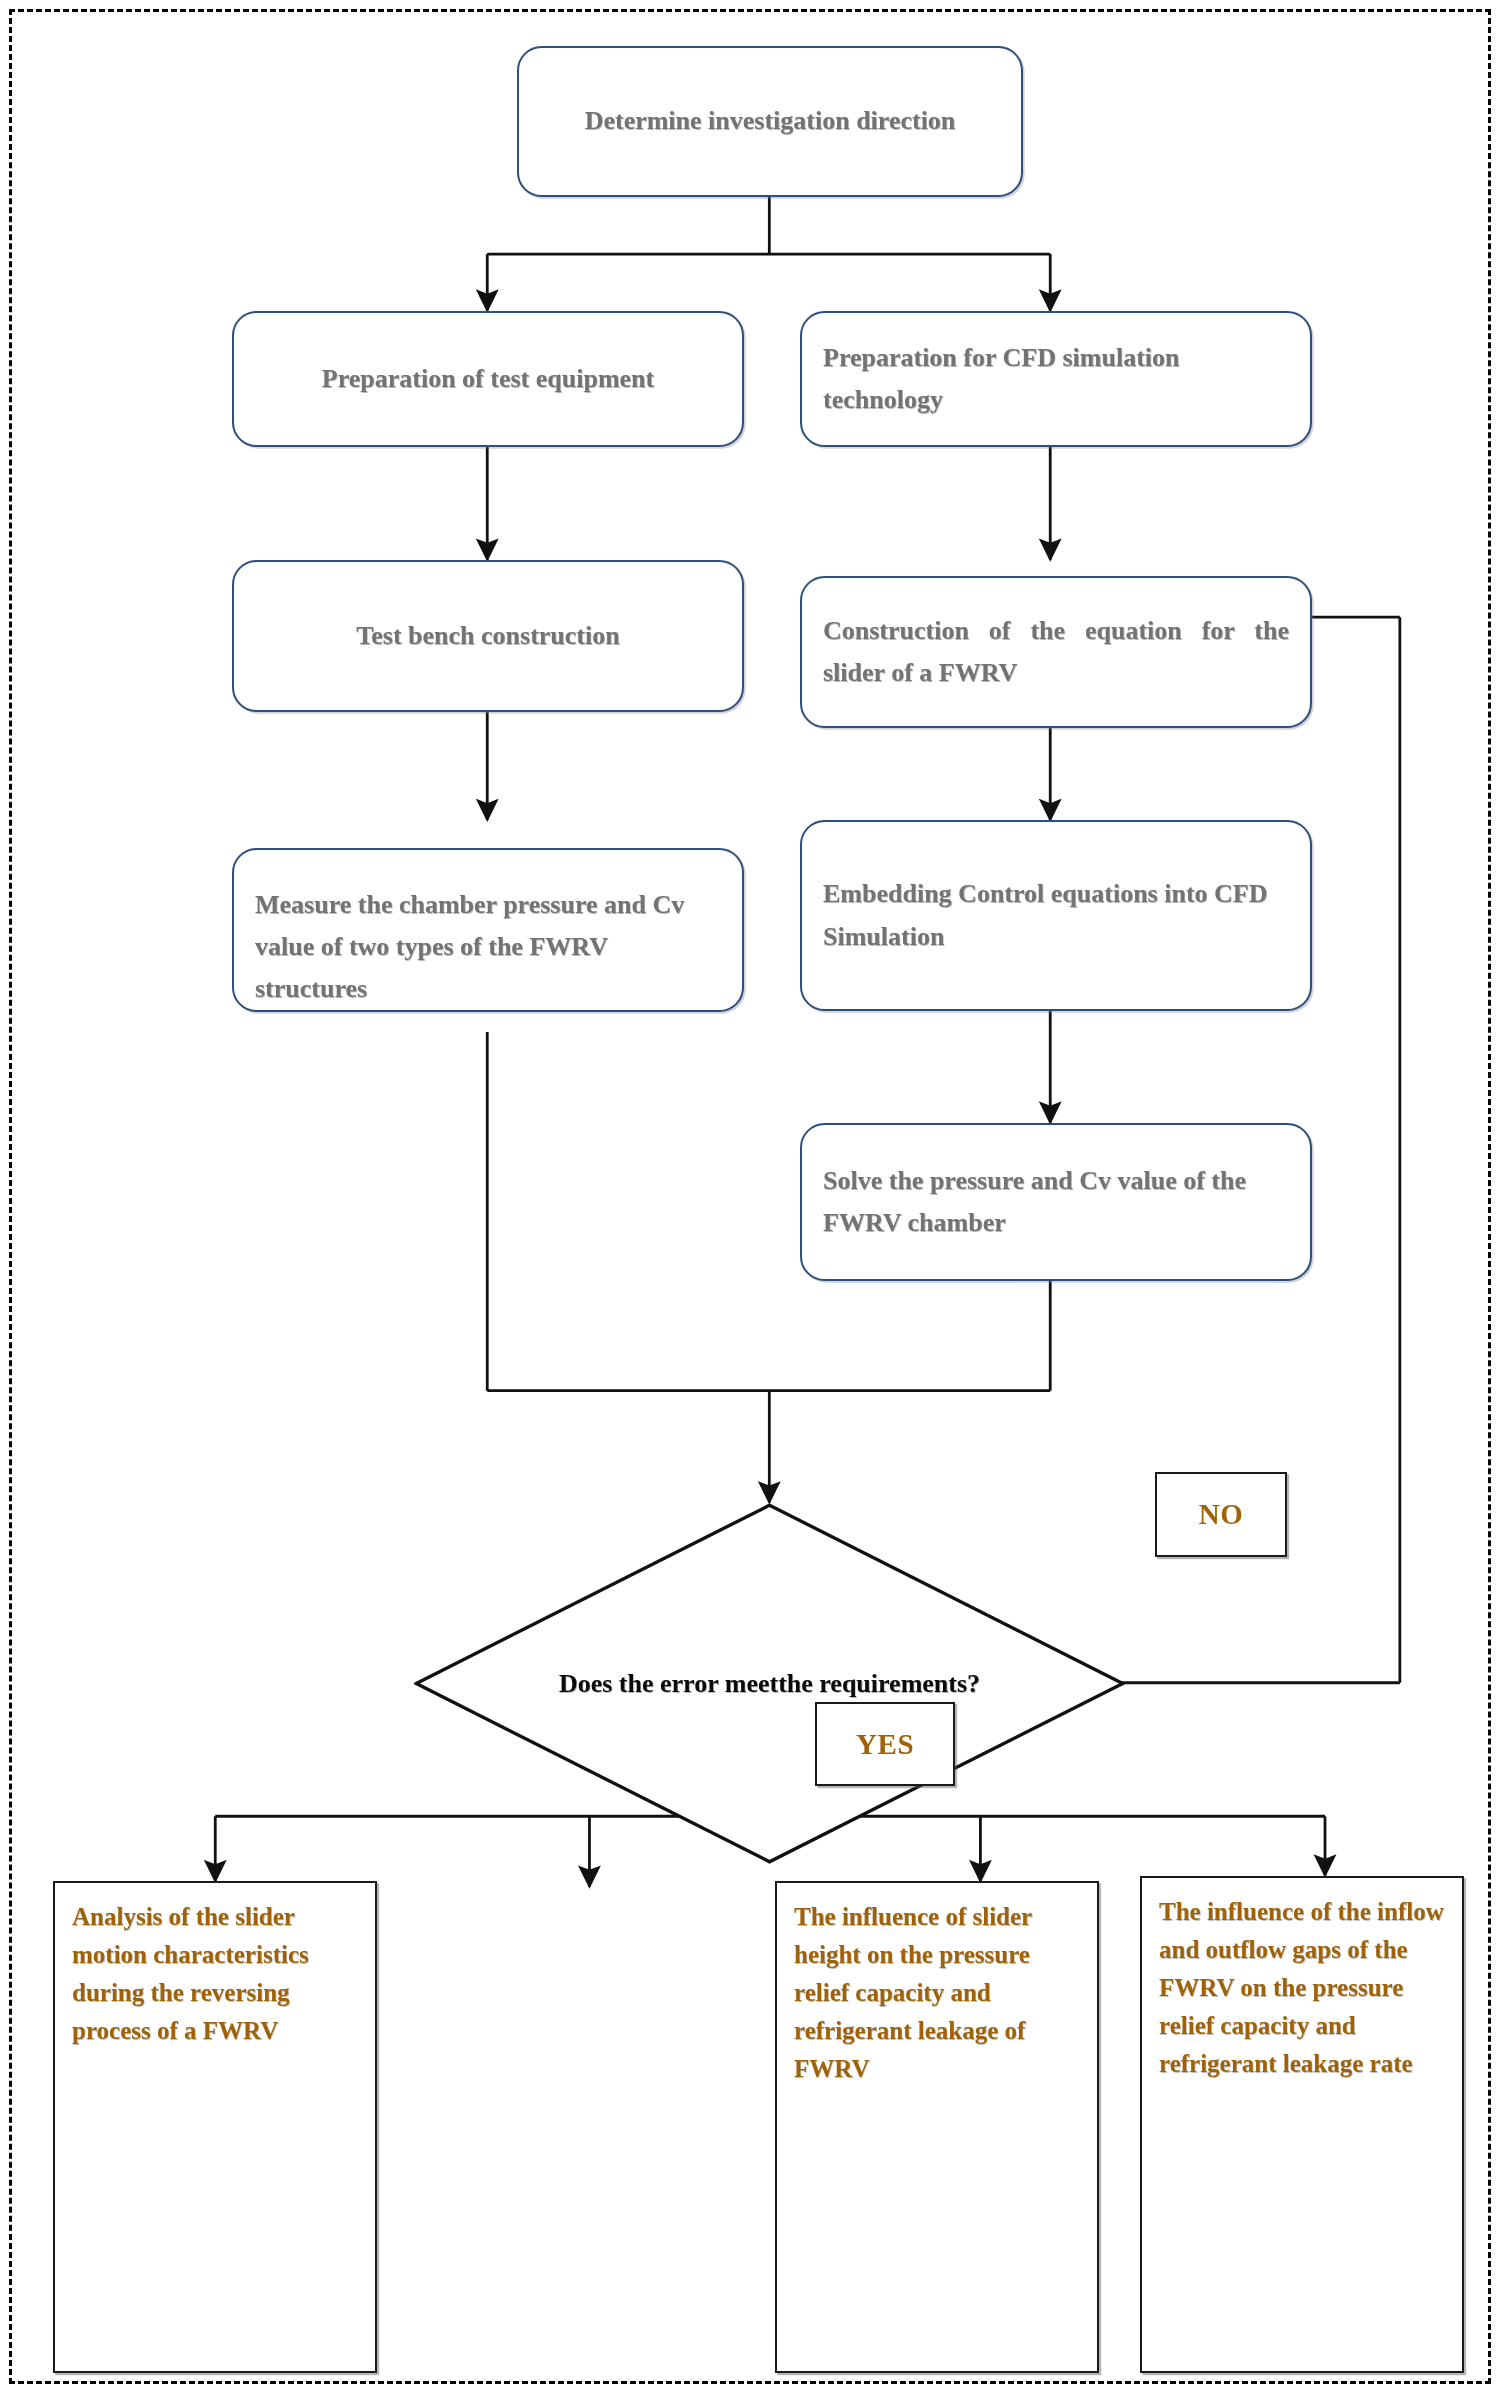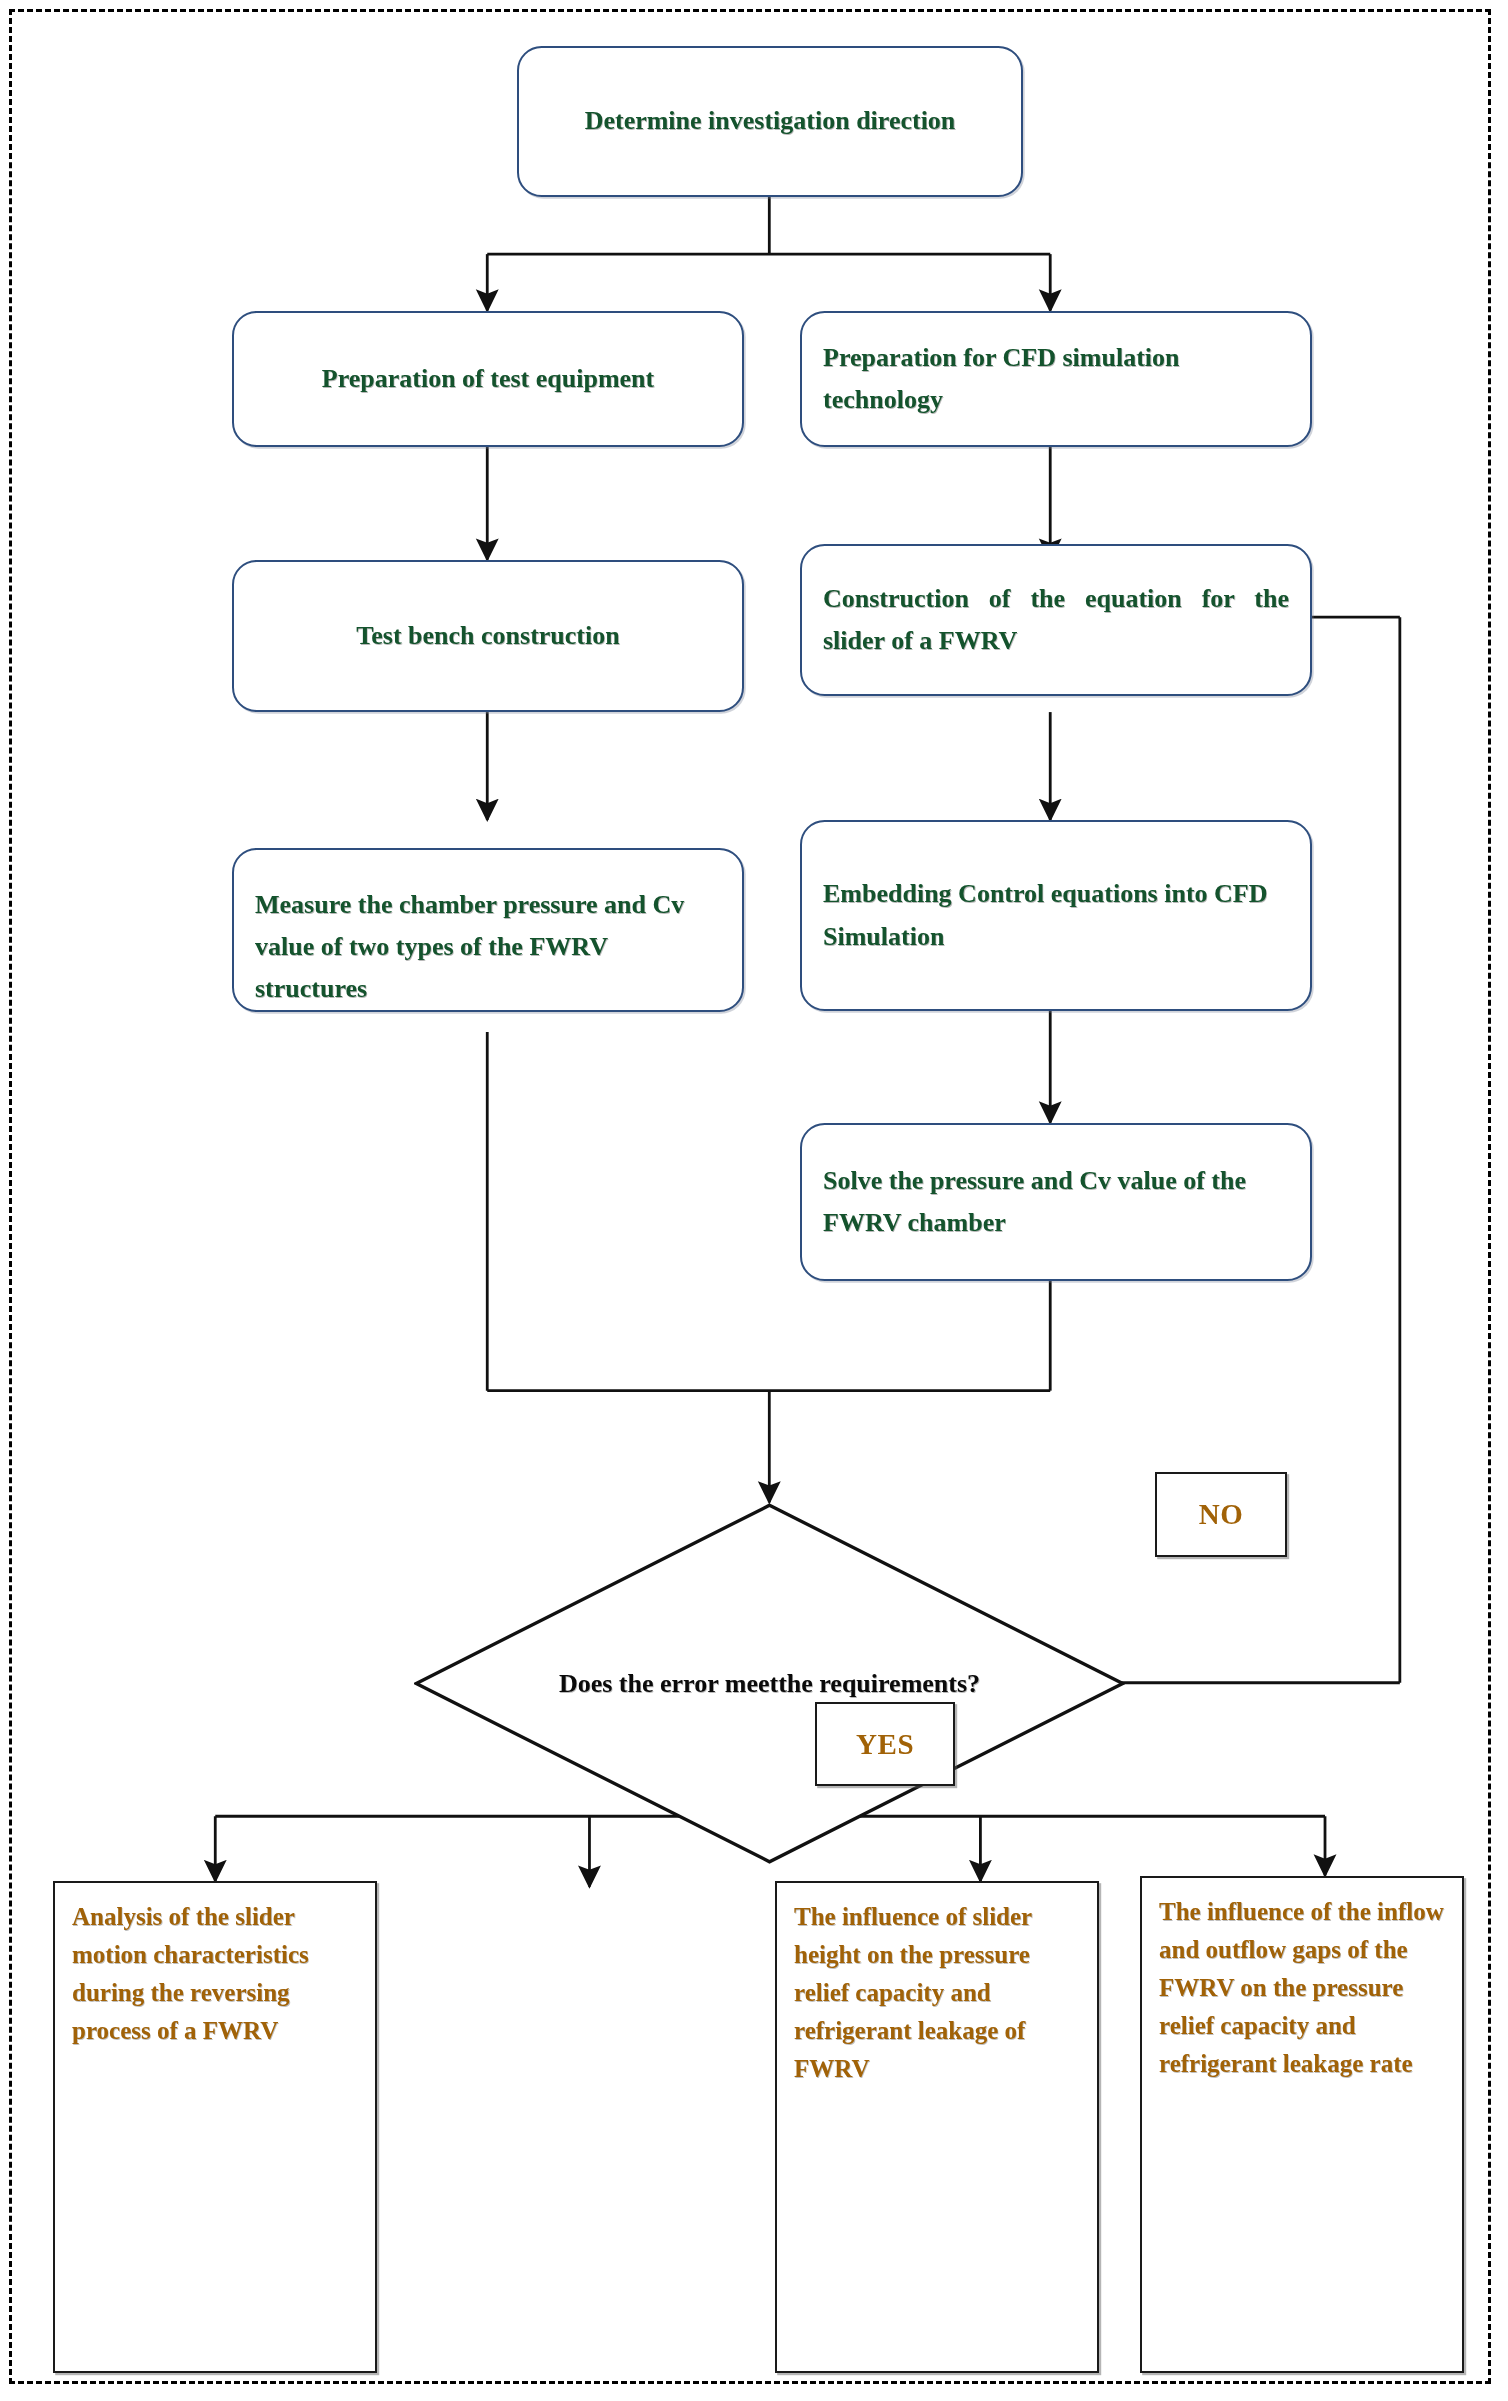--- a/index.html
+++ b/index.html
@@ -27,21 +27,21 @@
     background:#ffffff;
     display:flex;align-items:center;
     box-shadow:1.7px 1.7px 0 rgba(120,130,150,.35);
   }
   .rbox .txt{
     width:100%;
     padding:0 21px;
     font-weight:bold;
     font-size:26px;
     line-height:1.62;
-    color:#14532d;
+    color:#737373;
     text-shadow:0.8px 0.8px 0 rgba(0,0,0,.28);
   }
   .ctr .txt{text-align:center;}
   .jst .txt{text-align:justify;text-align-last:left;}
   .lft .txt{text-align:left;}
 
   
   .sbox{
     position:absolute;box-sizing:border-box;
     border:2.2px solid #1a1a1a;
@@ -144,21 +144,21 @@
   </div>
 
   <div class="rbox lft" style="left:800px;top:311px;width:512px;height:136px;">
     <div class="txt">Preparation for CFD simulation technology</div>
   </div>
 
   <div class="rbox ctr" style="left:232px;top:560px;width:512px;height:152px;">
     <div class="txt">Test bench construction</div>
   </div>
 
-  <div class="rbox jst" style="left:800px;top:544px;width:512px;height:152px;">
+  <div class="rbox jst" style="left:800px;top:576px;width:512px;height:152px;">
     <div class="txt">Construction of the equation for the slider of a FWRV</div>
   </div>
 
   <div class="rbox lft" style="left:232px;top:848px;width:512px;height:164px;align-items:flex-end;">
     <div class="txt">Measure the chamber pressure and Cv value of two types of the FWRV structures</div>
   </div>
 
   <div class="rbox lft" style="left:800px;top:820px;width:512px;height:191px;">
     <div class="txt">Embedding Control equations into CFD Simulation</div>
   </div>

